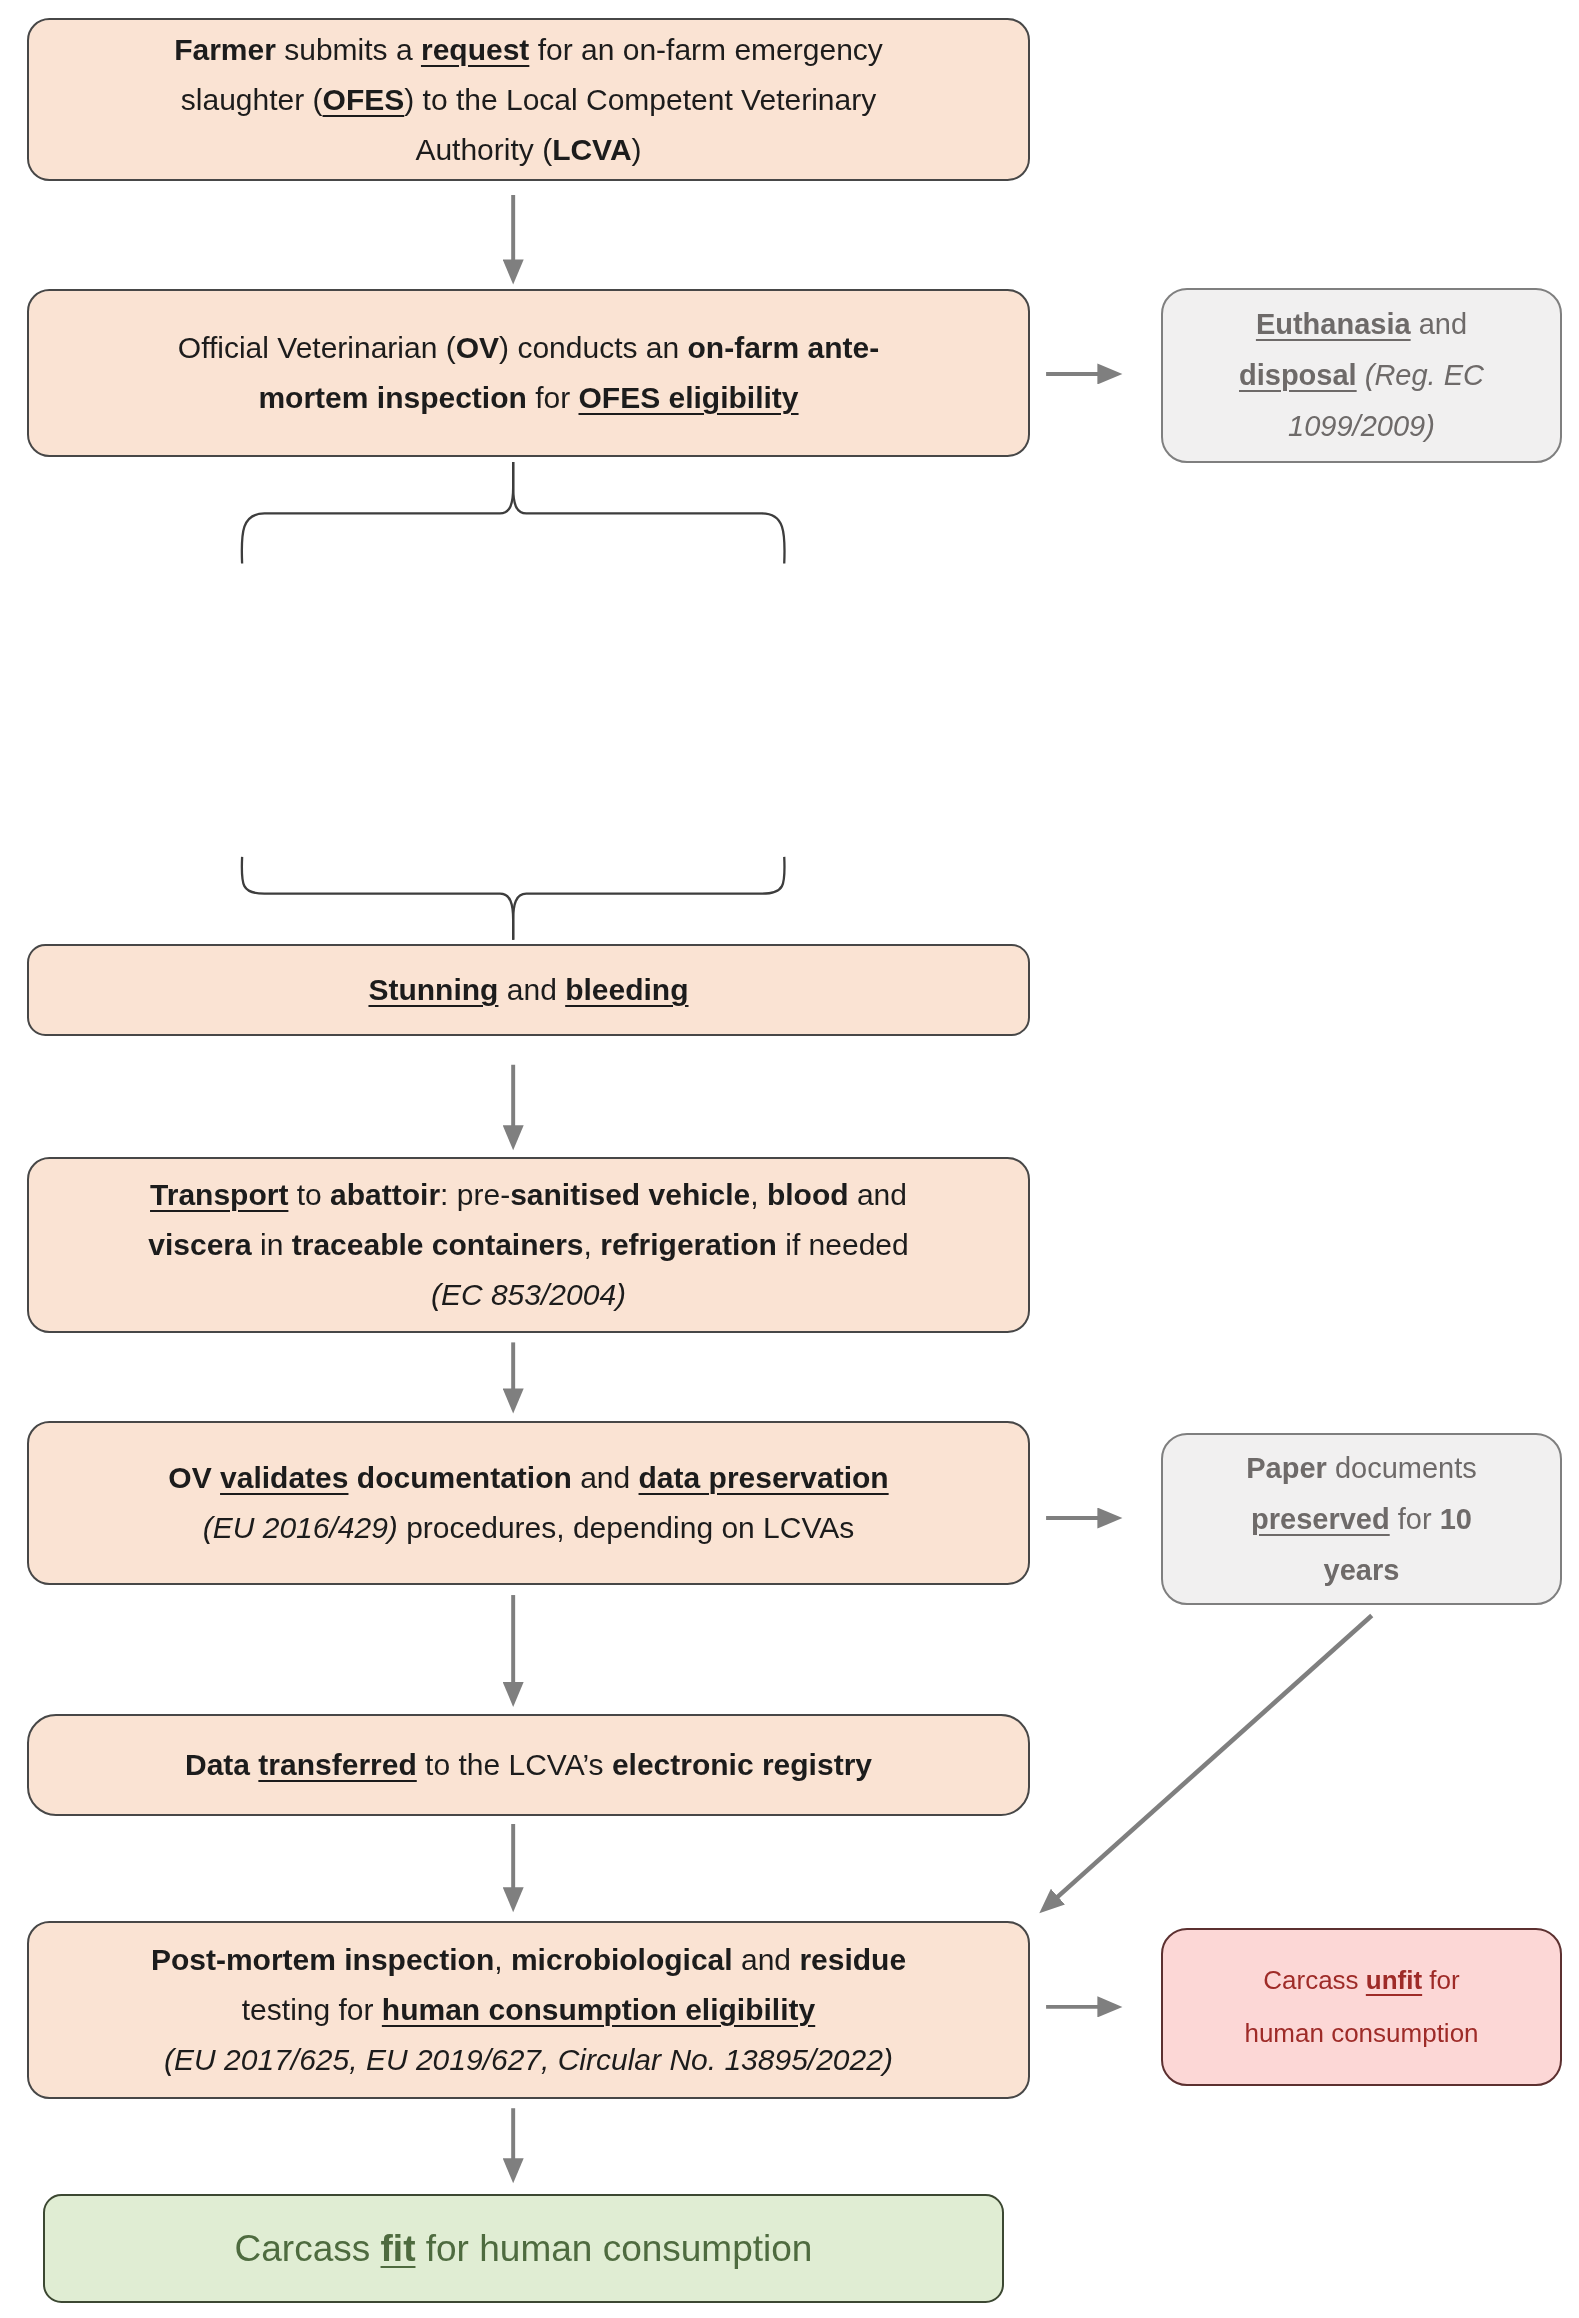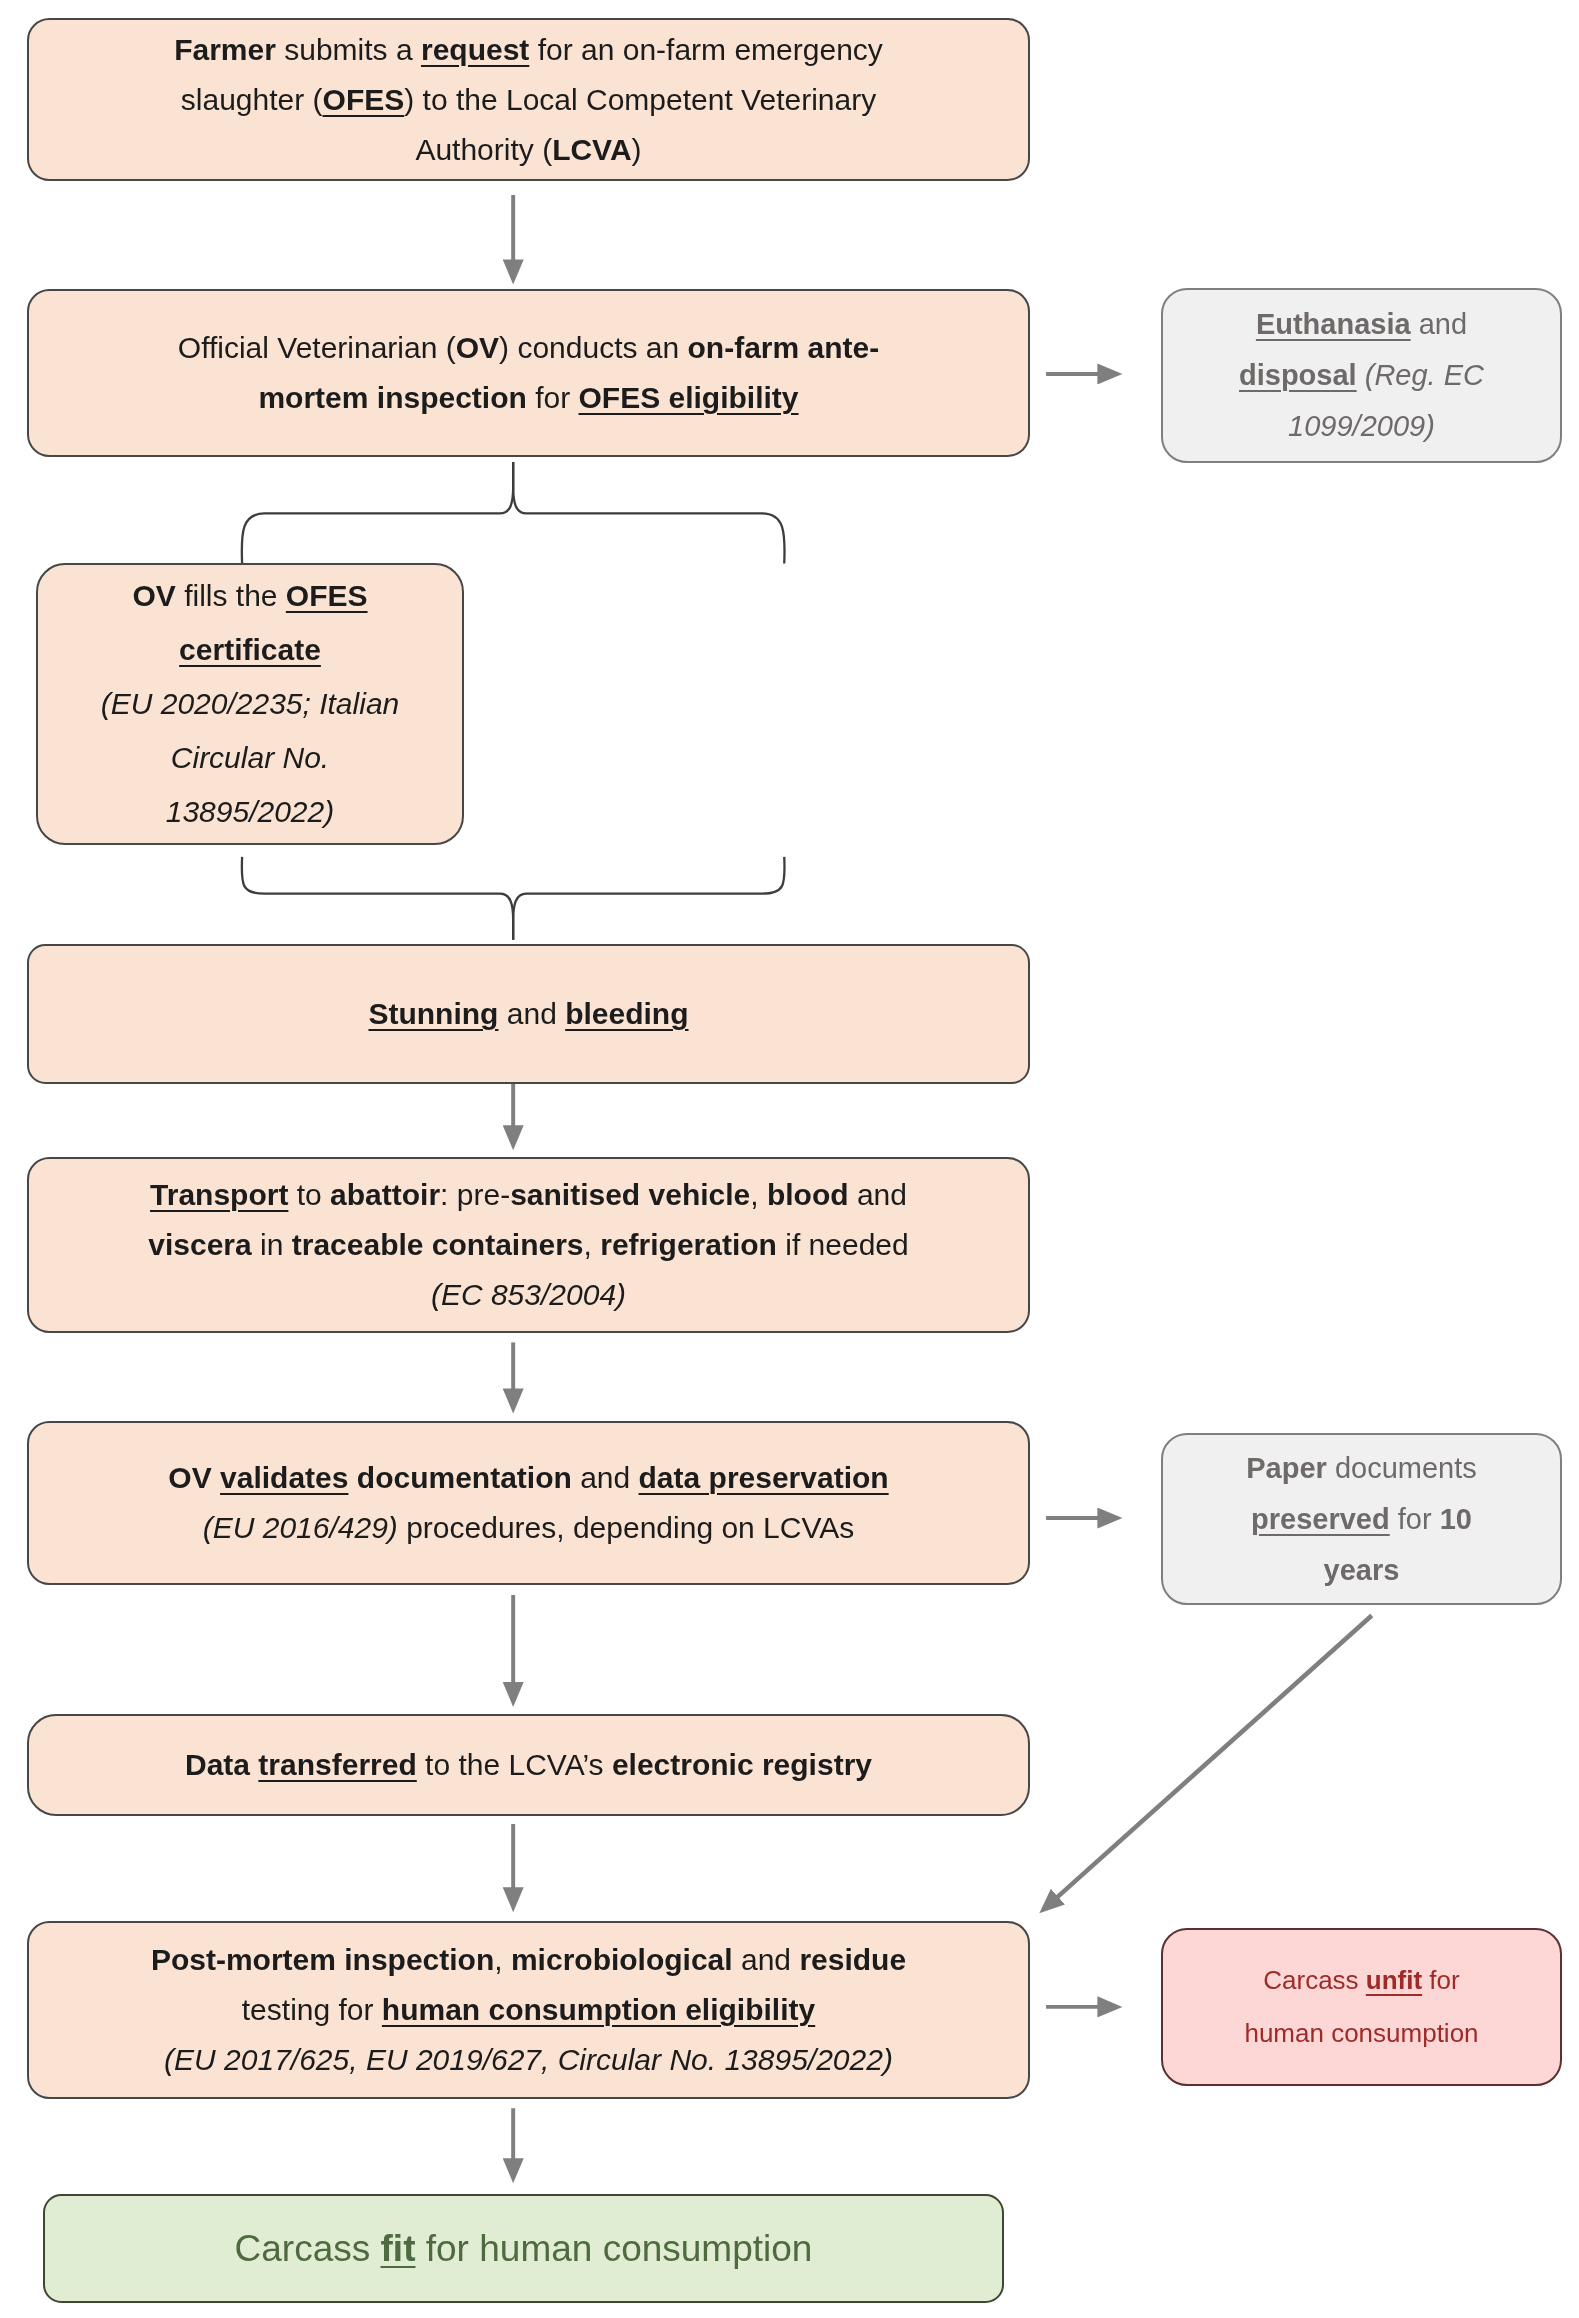--- a/index.html
+++ b/index.html
@@ -72,26 +72,23 @@
   </svg>
 
   <div class="box main" style="top:18.4px;height:163px;">
       <span><span style="font-weight: 700;">Farmer</span><span> submits a </span><span class="u" style="font-weight: 700;">request</span><span> for an on-farm emergency</span><br><span>slaughter (</span><span class="u" style="font-weight: 700;">OFES</span><span>) to the Local Competent Veterinary</span><br><span>Authority (</span><span style="font-weight: 700;">LCVA</span><span>)</span></span>
     </div>
 
   <div class="box main" style="top:289px;height:168px;">
       <span><span>Official Veterinarian (</span><span style="font-weight: 700;">OV</span><span>) conducts an </span><span style="font-weight: 700;">on-farm ante-</span><br><span style="font-weight: 700;">mortem inspection</span><span> for </span><span class="u" style="font-weight: 700;">OFES eligibility</span></span>
     </div>
 
-  <div class="box sub" style="left:36px;top:563px;height:282px;border-radius:29px;">
-      <span><span style="font-weight: 700;">OV</span><span> fills the </span><span class="u" style="font-weight: 700;">OFES</span><br><span class="u" style="font-weight: 700;">certificate</span><br><span style="font-style: italic;">(EU 2020/2235; Italian</span><br><span style="font-style: italic;">Circular No.</span><br><span style="font-style: italic;">13895/2022)</span></span>
-    </div>
 
 
-  <div class="box main" style="top:944px;height:140px;border-radius:18.4px;">
+  <div class="box main" style="top:944px;height:92px;border-radius:18.4px;">
       <span><span class="u" style="font-weight: 700;">Stunning</span><span> and </span><span class="u" style="font-weight: 700;">bleeding</span></span>
     </div>
 
   <div class="box main" style="top:1157px;height:176px;">
       <span><span class="u" style="font-weight: 700;">Transport</span><span> to </span><span style="font-weight: 700;">abattoir</span><span>: pre-</span><span style="font-weight: 700;">sanitised vehicle</span><span>, </span><span style="font-weight: 700;">blood</span><span> and</span><br><span style="font-weight: 700;">viscera</span><span> in </span><span style="font-weight: 700;">traceable containers</span><span>, </span><span style="font-weight: 700;">refrigeration</span><span> if needed</span><br><span style="font-style: italic;">(EC 853/2004)</span></span>
     </div>
 
   <div class="box main" style="top:1421px;height:164px;">
       <span><span style="font-weight: 700;">OV </span><span class="u" style="font-weight: 700;">validates</span><span style="font-weight: 700;"> documentation</span><span> and </span><span class="u" style="font-weight: 700;">data preservation</span><br><span style="font-style: italic;">(EU 2016/429)</span><span> procedures, depending on LCVAs</span></span>
     </div>

